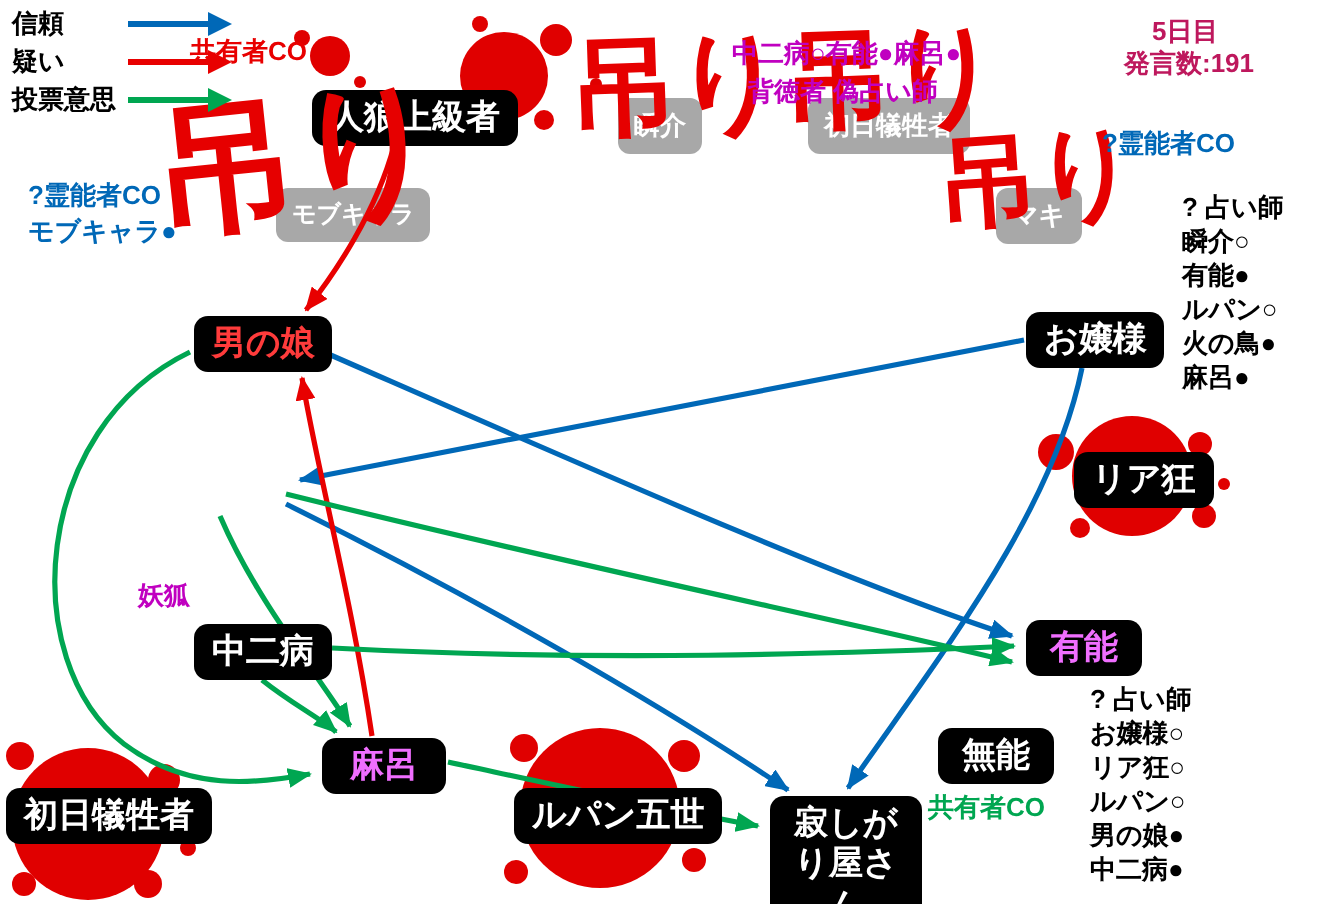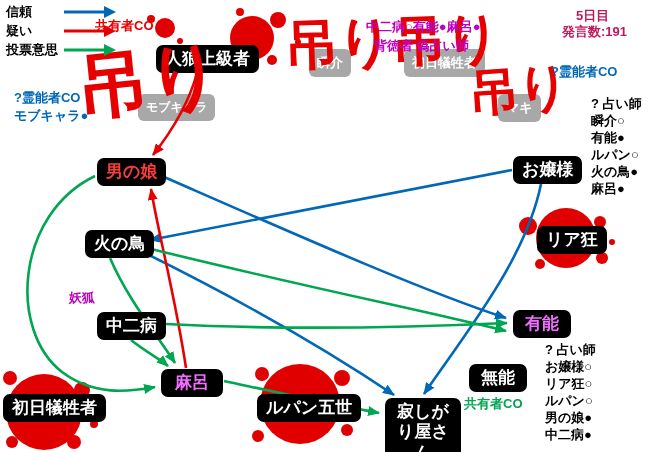--- a/index.html
+++ b/index.html
@@ -124,21 +124,20 @@
     </div>
   </div>
 
   <span class="dead" style="left:309px; top:49px;">瞬介</span>
   <span class="dead" style="left:404px; top:49px;">初日犠牲者</span>
   <span class="dead" style="left:138px; top:94px; font-size:12px;">モブキャラ</span>
   <span class="dead" style="left:498px; top:94px;">マキ</span>
 
   <span class="node" style="left: 156px; top: 45px; color: rgb(255, 255, 255);">人狼上級者</span>
   <span class="node" style="left: 97px; top: 158px; color: rgb(255, 59, 59);">男の娘</span>
-  <span class="node" style="left: 85px; top: 230px; color: rgb(255, 255, 255);">火の鳥</span>
   <span class="node" style="left: 97px; top: 312px; color: rgb(255, 255, 255);">中二病</span>
   <span class="node" style="left: 161px; top: 369px; padding: 4px 14px; color: rgb(240, 110, 255);">麻呂</span>
   <span class="node" style="left: 3px; top: 394px; color: rgb(255, 255, 255);">初日犠牲者</span>
   <span class="node" style="left: 257px; top: 394px; color: rgb(255, 255, 255);">ルパン五世</span>
   <span class="node multiline" style="left: 385px; top: 398px; color: rgb(255, 255, 255);">寂しがり屋さん</span>
   <span class="node" style="left: 513px; top: 156px; color: rgb(255, 255, 255);">お嬢様</span>
   <span class="node" style="left: 537px; top: 226px; color: rgb(255, 255, 255);">リア狂</span>
   <span class="node" style="left: 513px; top: 310px; padding: 4px 12px; color: rgb(240, 110, 255);">有能</span>
   <span class="node" style="left: 469px; top: 364px; padding: 4px 12px; color: rgb(255, 255, 255);">無能</span>
 

